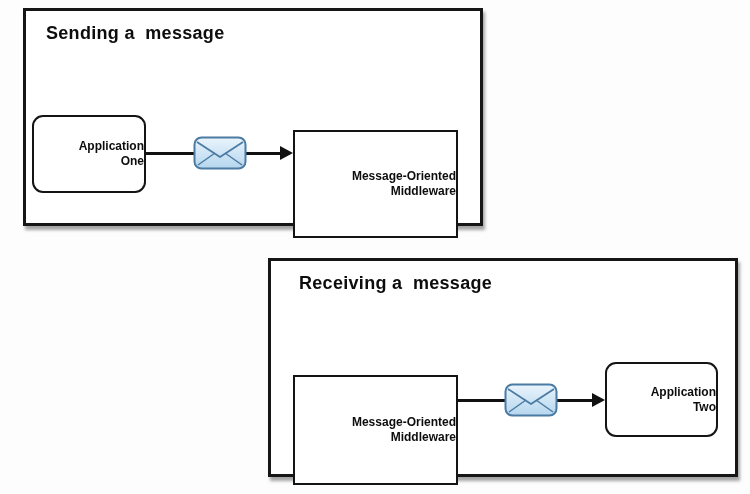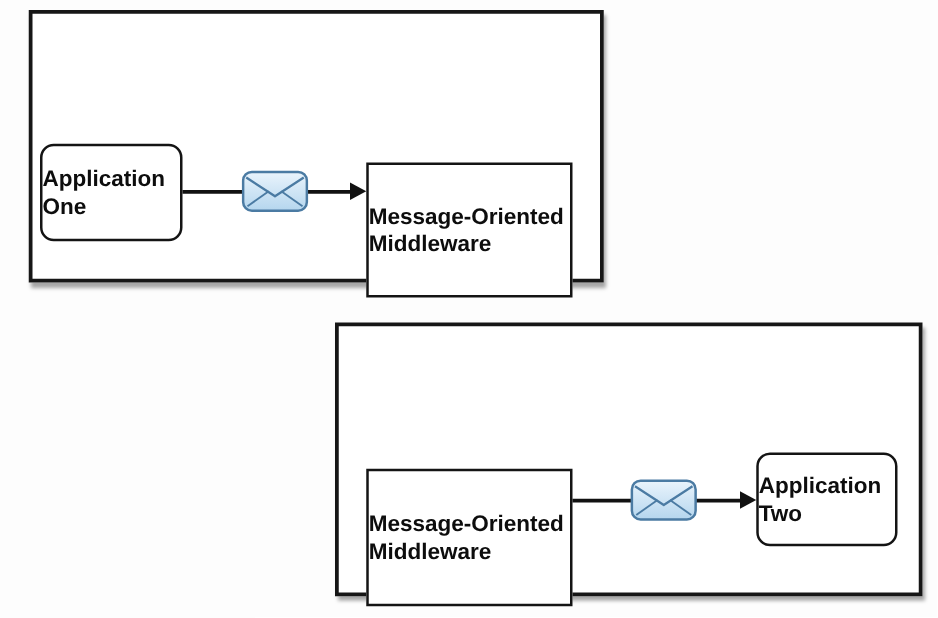--- a/index.html
+++ b/index.html
@@ -41,24 +41,24 @@
   }
   .panel-sending .panel-title { left: 20px; top: 12px; }
   .panel-receiving .panel-title { left: 28px; top: 12px; }
   .node {
     position: absolute;
     box-sizing: border-box;
     background: #ffffff;
     border: 2.5px solid #141414;
     display: flex;
     flex-direction: column;
-    align-items: flex-start;
+    align-items: flex-end;
     justify-content: center;
     text-align: center;
-    font-size: 18px;
+    font-size: 12px;
     font-weight: bold;
     color: #0d0d0d;
     line-height: 1.25;
   }
   .node.rounded { border-radius: 11px; }
   .node.rect { border-radius: 0; margin-top: 30px; }
 
   
   .node-app-one { left: 6px; top: 104px; width: 114px; height: 78px; }
   .node-mom-send { left: 267px; top: 89px; width: 165px; height: 108px; }
@@ -93,20 +93,21 @@
   .envelope-send { left: 167px; top: 125px; }
   .envelope-recv { left: 233px; top: 122px; }
   .envelope svg { display: block; width: 100%; height: 100%; }
 </style>
 </head>
 <body>
 
 <div class="canvas">
 
   <section class="panel panel-sending">
+    <h2 class="panel-title">Sending a  message</h2>
 
     <div class="node rounded node-app-one">
       <div>Application</div>
       <div>One</div>
     </div>
 
     <div class="flow-line flow-line-send"></div>
     <div class="arrowhead arrowhead-send"></div>
 
     <span class="envelope envelope-send">
@@ -124,20 +125,21 @@
       </svg>
     </span>
 
     <div class="node rect node-mom-send">
       <div>Message-Oriented</div>
       <div>Middleware</div>
     </div>
   </section>
 
   <section class="panel panel-receiving">
+    <h2 class="panel-title">Receiving a  message</h2>
 
     <div class="node rect node-mom-recv">
       <div>Message-Oriented</div>
       <div>Middleware</div>
     </div>
 
     <div class="flow-line flow-line-recv"></div>
     <div class="arrowhead arrowhead-recv"></div>
 
     <span class="envelope envelope-recv">

